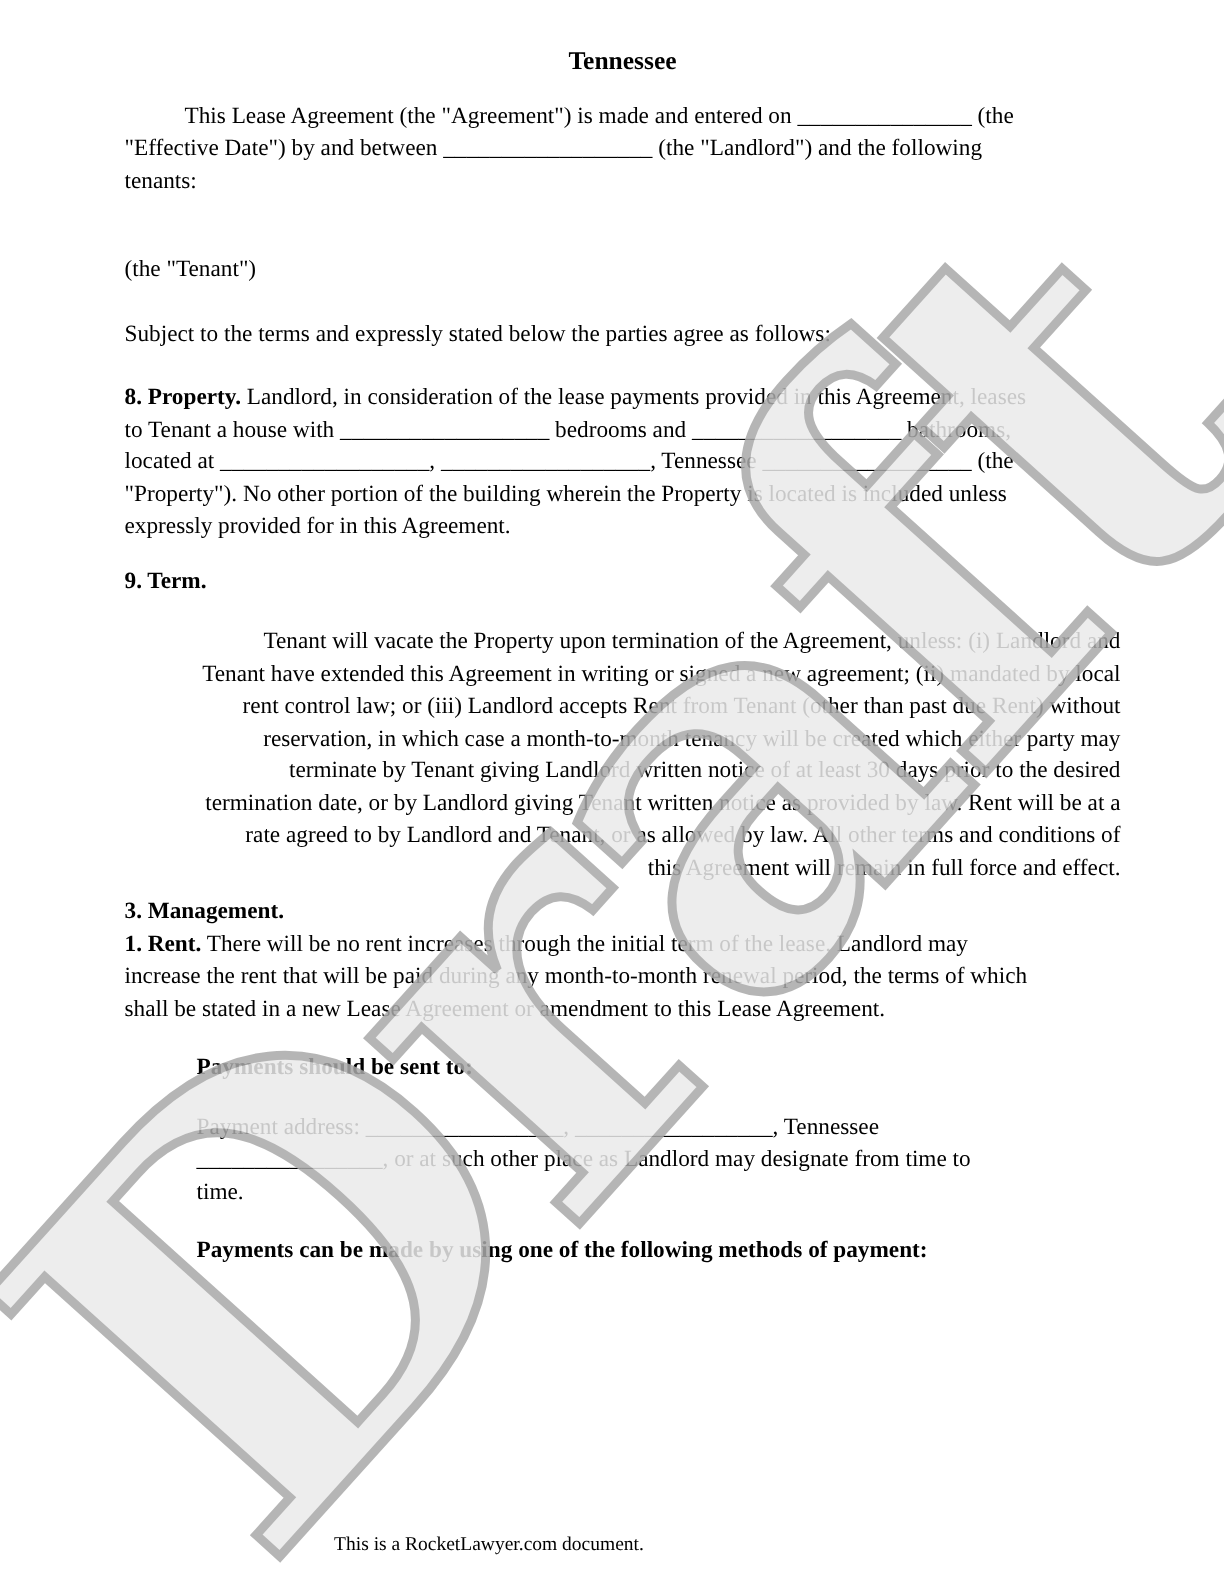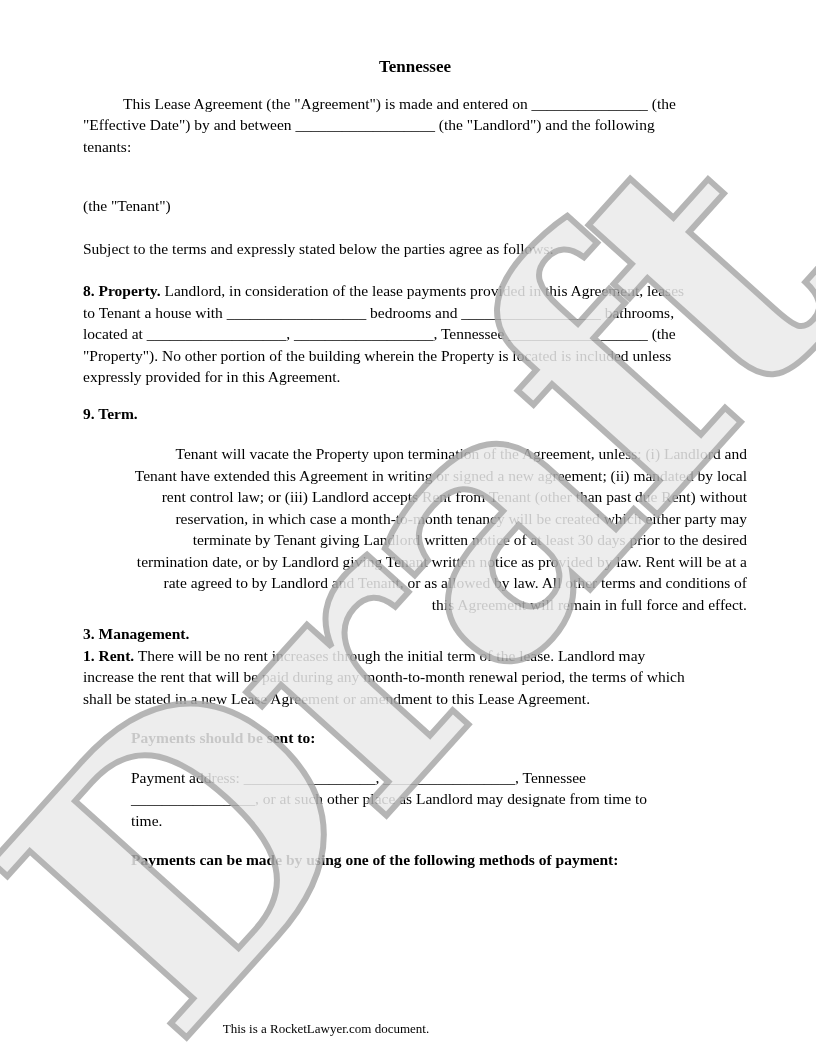--- a/index.html
+++ b/index.html
@@ -17,21 +17,21 @@
   }
 
   .doc {
     position: absolute;
     left: 83px;
     top: 0;
     width: 664px;
   }
 
   .title {
-    margin-top: 56px;
+    margin-top: 30px;
     text-align: center;
     font-weight: bold;
     font-size: 17px;
     line-height: 22.5px;
   }
 
   p { margin: 0; white-space: pre-line; }
 
   .b { font-weight: bold; }
 

